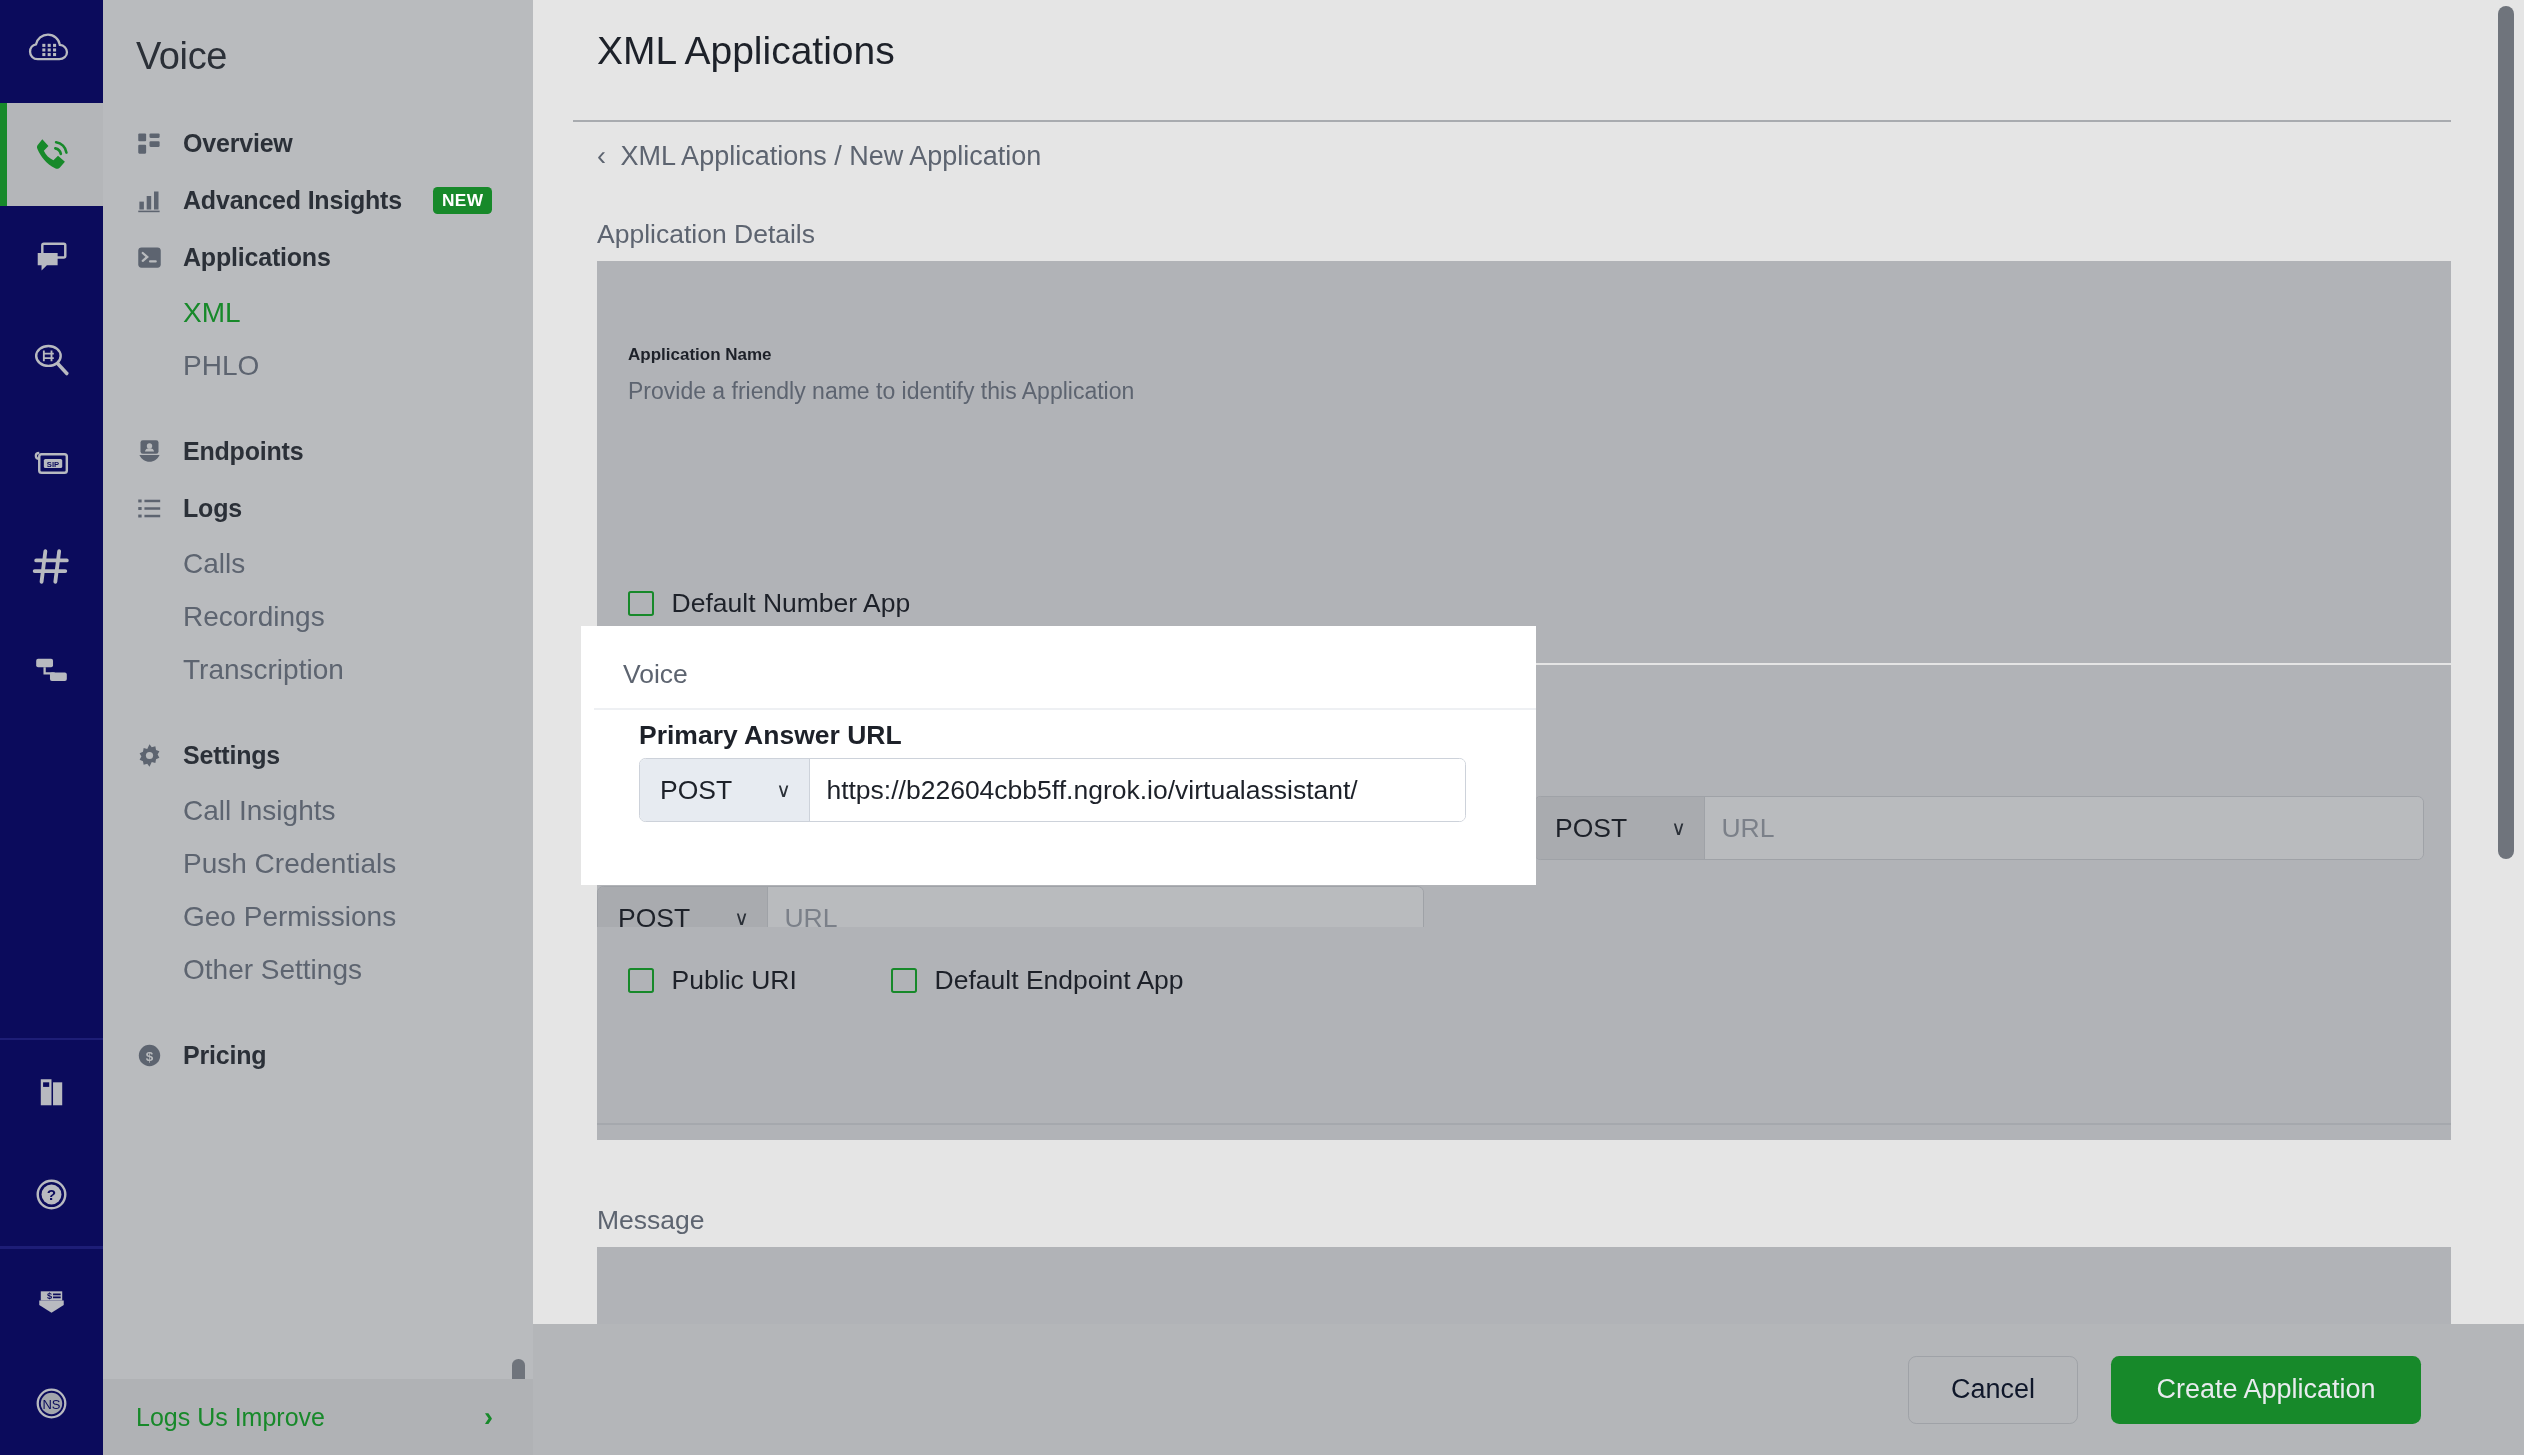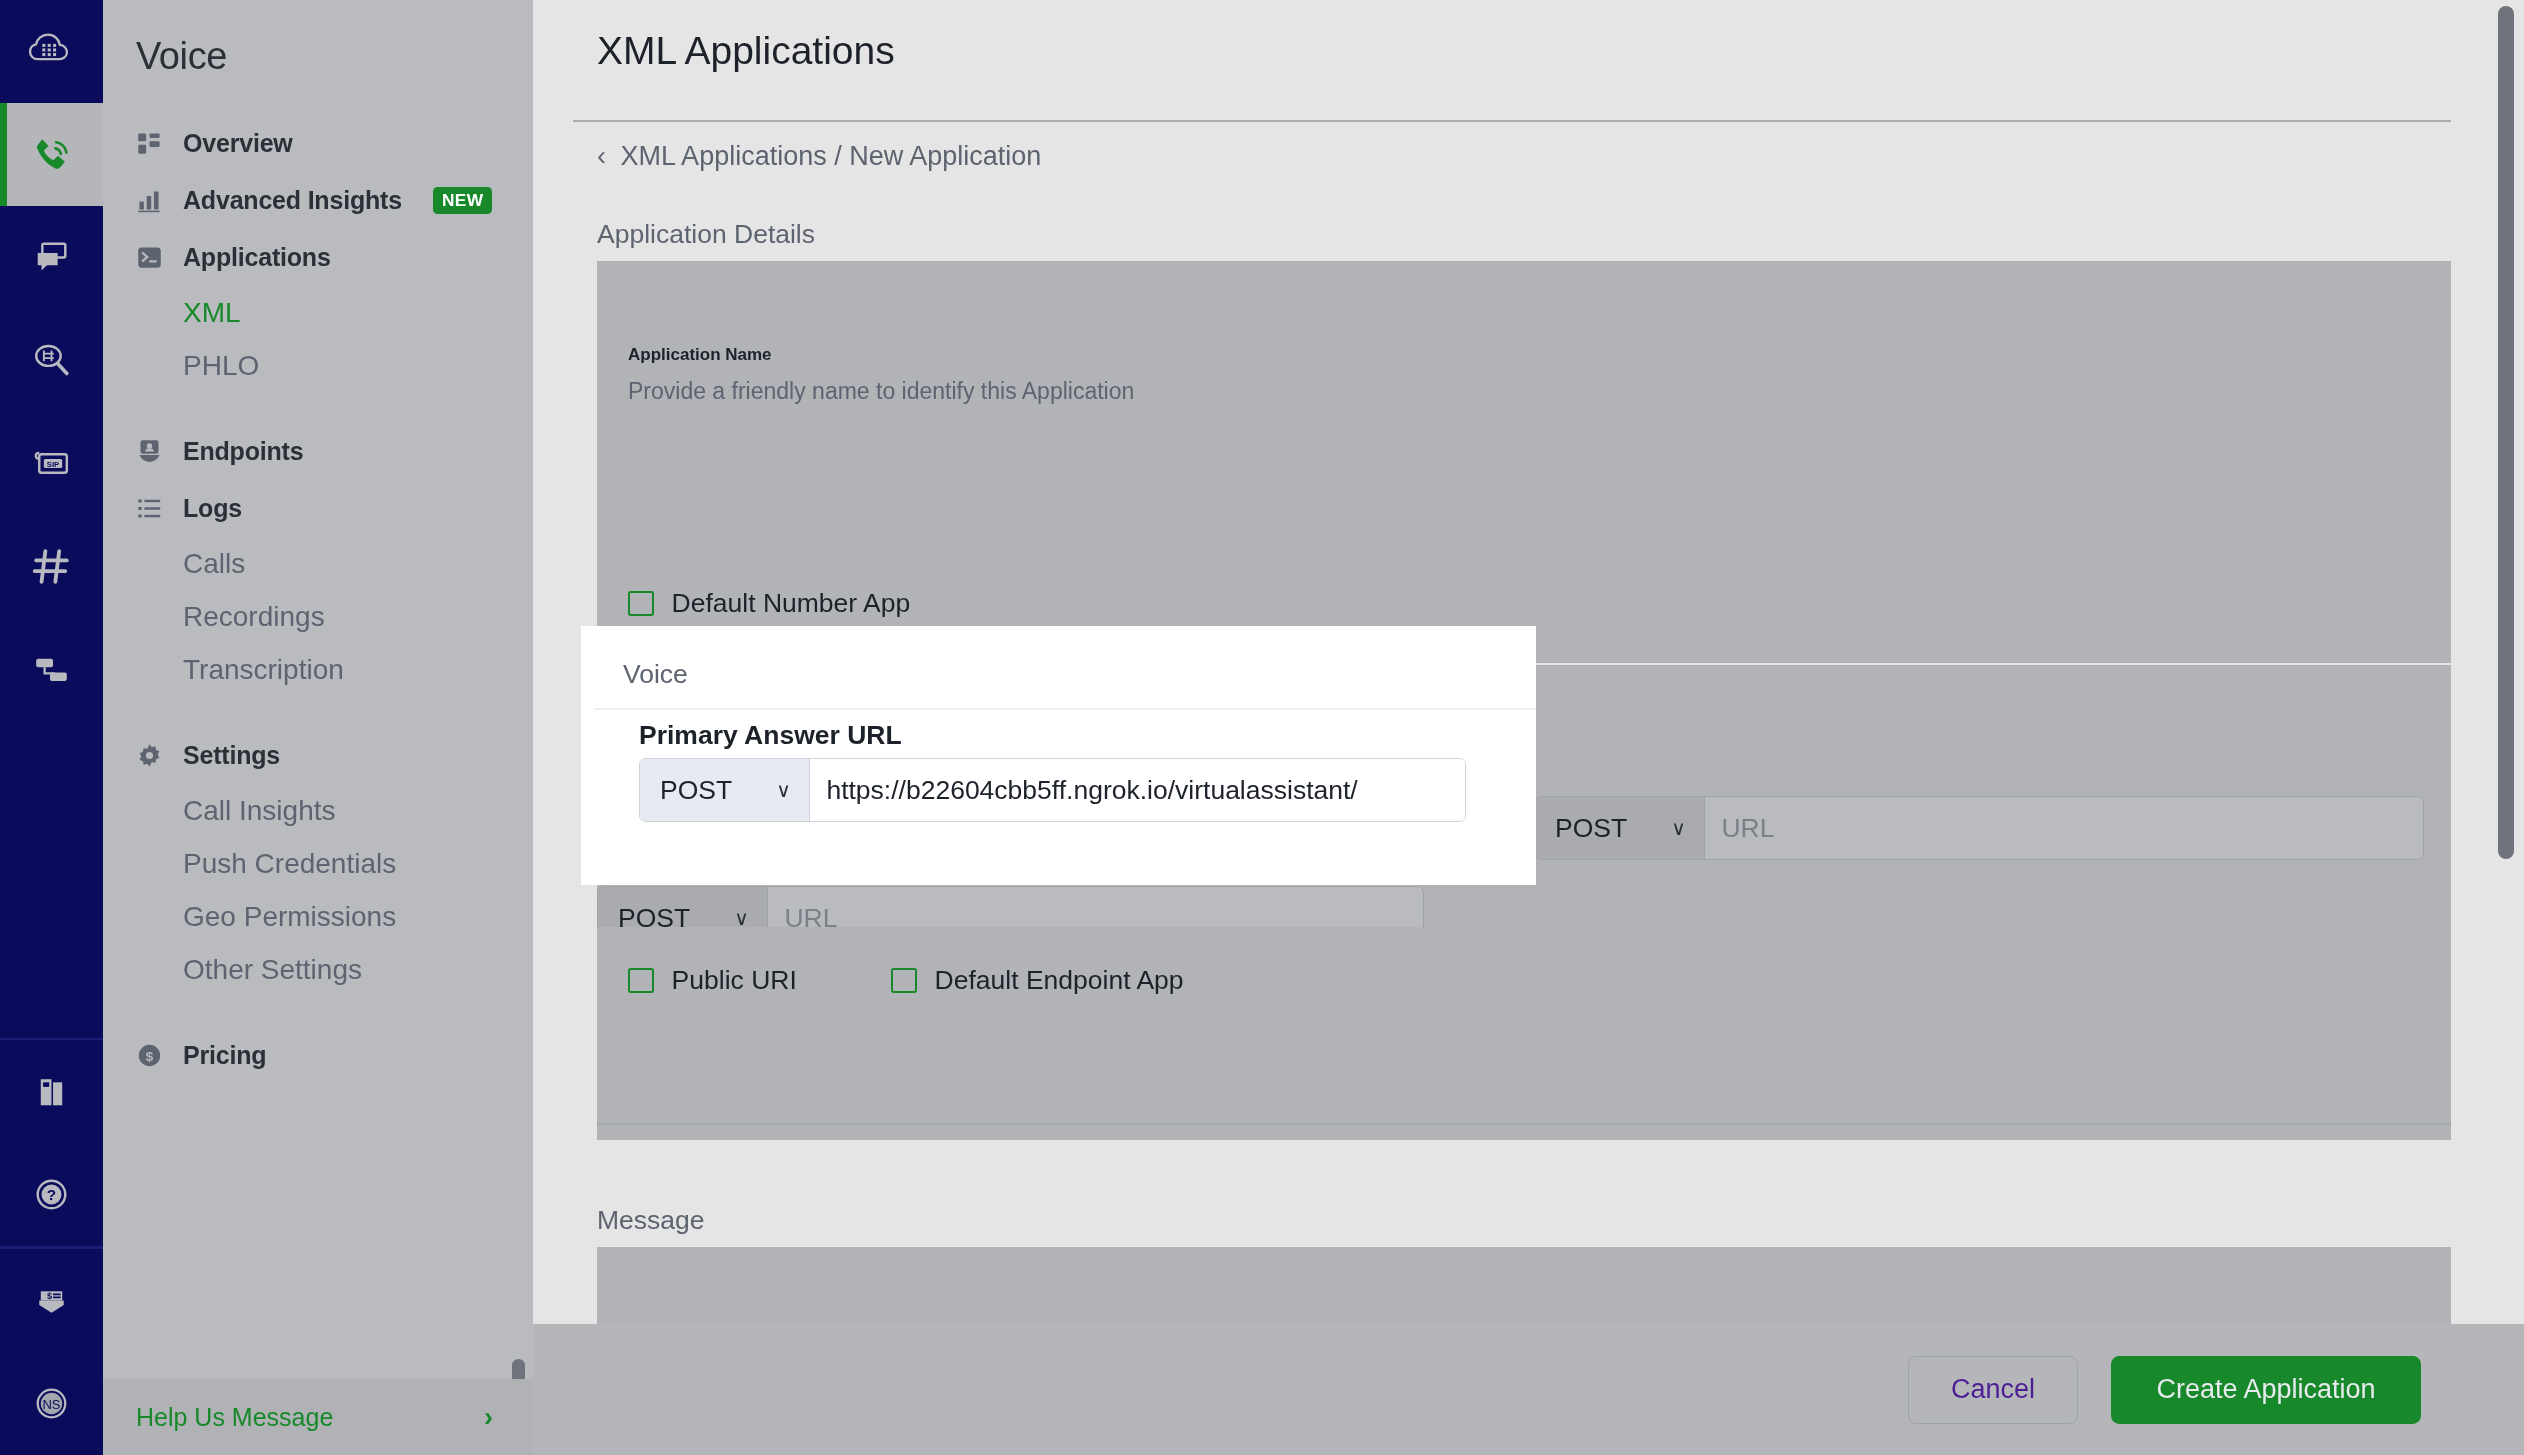--- a/index.html
+++ b/index.html
@@ -191,21 +191,21 @@
   .footer {
     position: absolute; left: 533px; bottom: 0;
     width: 1992px; height: 131px;
     background: #b4b6b9;
     display: flex; align-items: center; justify-content: flex-end;
     gap: 33px; padding-right: 104px;
     z-index: 30;
   }
   .btn-cancel {
     width: 170px; height: 68px; border: 1.8px solid #9fa2a7; border-radius: 8.2px;
-    background: #b4b6b9; color: #4c1d95; font-size: 27px;
+    background: #b4b6b9; color: #0f172a; font-size: 27px;
     display: flex; align-items: center; justify-content: center;
   }
   .btn-create {
     width: 310px; height: 68px; border-radius: 8.2px;
     background: #17892a; color: #e8ebee; font-size: 27px;
     display: flex; align-items: center; justify-content: center;
   }
 
   .main-scroll {
     position: absolute; right: 11px; top: 5.5px;
@@ -408,21 +408,21 @@
           <circle cx="12" cy="12" r="9.5" fill="#5d6470"></circle>
           <text x="12" y="17" font-size="12" font-family="Liberation Sans, sans-serif" font-weight="700" fill="#b9bbbe" text-anchor="middle">$</text>
         </svg>
         <span class="lbl">Pricing</span>
       </div>
     </div>
 
     <div class="nav-scroll"></div>
 
     <div class="help-bar">
-      <span class="t">Help Us Message</span>
+      <span class="t">Logs Us Improve</span>
       <span class="c">›</span>
     </div>
   </div>
 
   <div class="main">
 
     <div class="page-title">XML Applications</div>
     <div class="title-rule"></div>
 
     <div class="breadcrumb">

